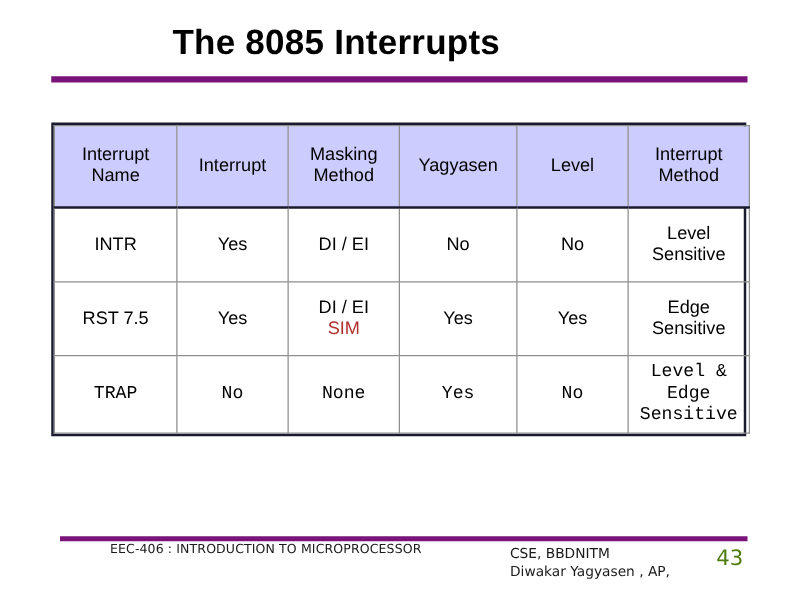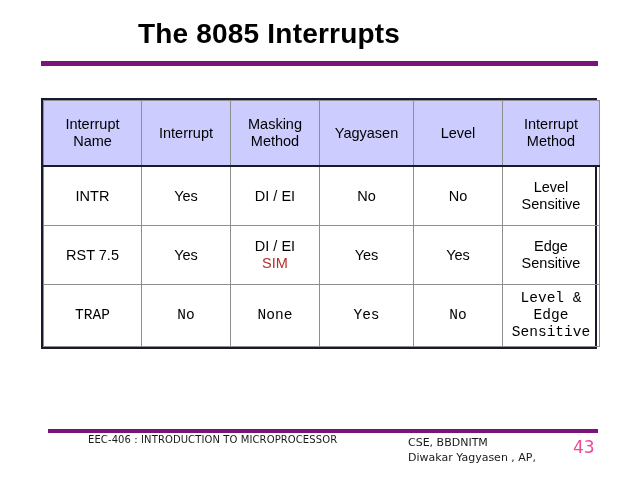--- a/index.html
+++ b/index.html
@@ -119,21 +119,21 @@
     line-height: 15px;
     color: #1A1A1A;
     white-space: nowrap;
   }
   .footer-page {
     position: absolute;
     left: 573px;
     top: 437px;
     font-family: "DejaVu Sans", sans-serif;
     font-size: 17px;
-    color: #ec4899;
+    color: #4d7c0f;
   }
 </style>
 </head>
 <body>
 
 <div class="slide-title">The 8085 Interrupts</div>
 
 <div class="rule-top"></div>
 
 <div class="table-wrap">

